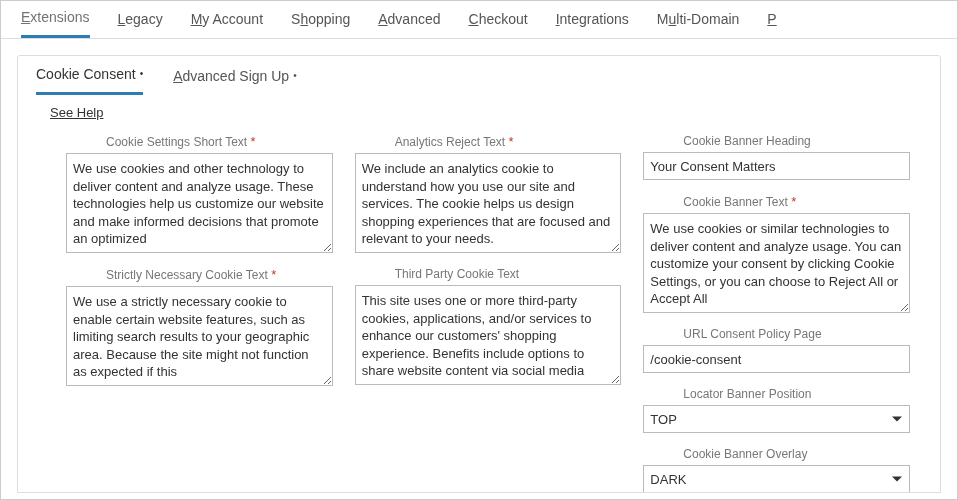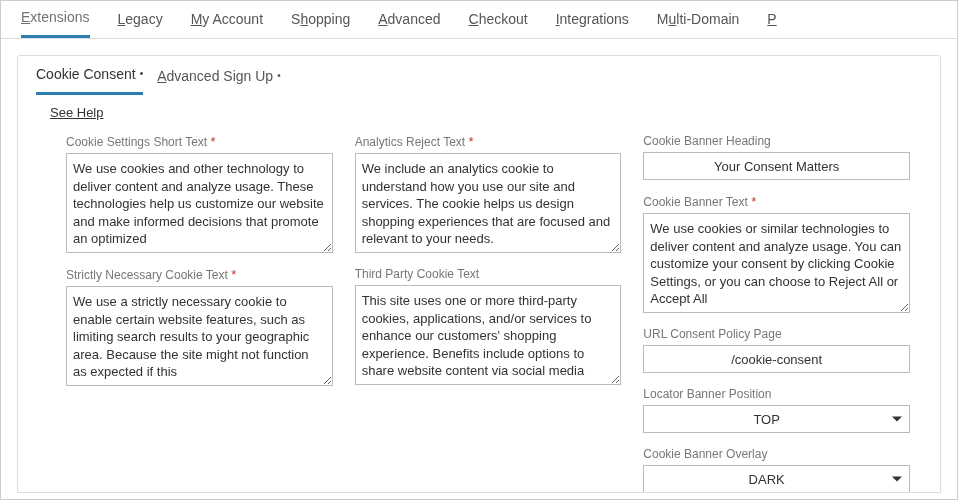--- a/index.html
+++ b/index.html
@@ -38,21 +38,21 @@
       margin: 16px 16px 0 16px;
       border: 1px solid #ddd;
       border-radius: 3px 3px 0 0;
       height: calc(100% - 60px);
       overflow: hidden;
     }
     
     .subtabs {
       display: flex;
       align-items: center;
-      gap: 14px;
+      gap: 30px;
       padding: 10px 18px 0 18px;
       font-size: 14px;
       color: #555;
     }
     .subtabs .sitem {
       padding-bottom: 10px;
       cursor: pointer;
     }
     .subtabs .sitem.active {
       border-bottom: 3px solid #2c7db1;
@@ -78,20 +78,21 @@
     .col {
       display: flex;
       flex-direction: column;
       gap: 14px;
     }
     .field { display: flex; flex-direction: column; }
     .label {
       font-size: 12px;
       color: #777;
       margin-bottom: 4px;
+      margin-left: 40px;
     }
     .req { color: #c0392b; font-size: 13px; }
     textarea {
       width: 100%;
       height: 100px;
       border: 1px solid #bbb;
       padding: 6px;
       font-family: inherit;
       font-size: 13px;
       color: #333;
@@ -100,21 +101,20 @@
       overflow-y: scroll;
     }
     input[type=text] {
       width: 100%;
       height: 28px;
       border: 1px solid #bbb;
       padding: 8px 6px;
       font-family: inherit;
       font-size: 13px;
       color: #333;
-      text-align: center;
     }
     .select-wrap {
       position: relative;
     }
     .select-wrap input {
       padding-right: 26px;
       font-weight: 400;
     }
     .select-caret {
       position: absolute;

